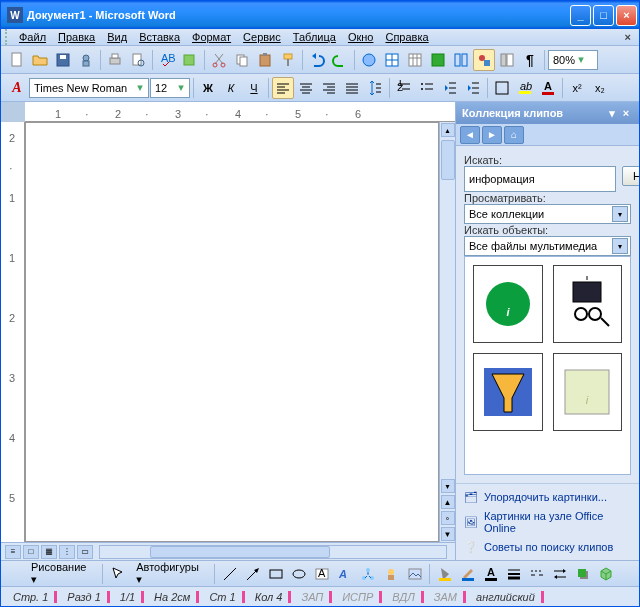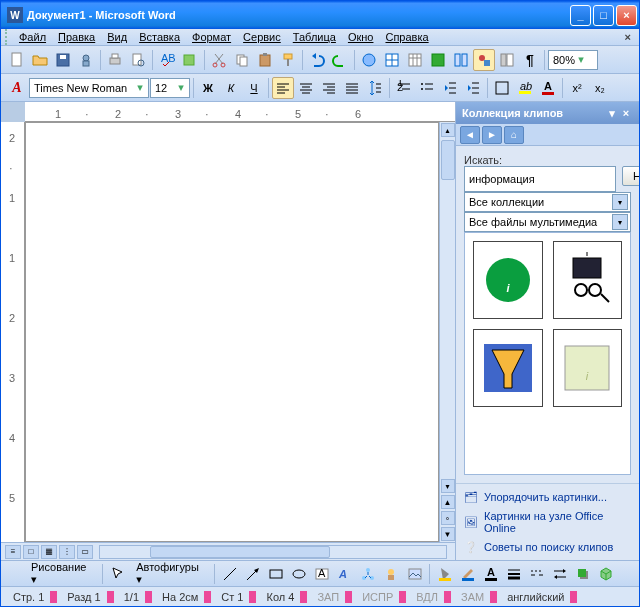--- a/index.html
+++ b/index.html
@@ -52,21 +52,21 @@
 .tpbutton{height:20px;padding:0 10px;background:linear-gradient(to bottom,#fff,#e3e3dc);border:1px solid #7b9ebd;border-radius:2px;}
 .tpselect{height:20px;border:1px solid #7b9ebd;background:#fff;display:flex;align-items:center;padding:0 2px 0 4px;}
 .tpselect .sa{width:16px;height:16px;background:#c3d8f4;border:1px solid #7b9ebd;display:flex;align-items:center;justify-content:center;font-size:8px;}
 .results{flex:1;background:#fff;border:1px solid #9db8dc;padding:8px;display:grid;grid-template-columns:1fr 1fr;gap:10px;align-content:start;}
 .clip{border:1px solid #444;background:#fff;height:78px;display:flex;align-items:center;justify-content:center;position:relative;}
 .tplinks{padding:6px 8px;display:flex;flex-direction:column;gap:6px;border-top:1px solid #b8cce4;}
 .tplink{display:flex;align-items:center;gap:6px;color:#003399;}
 .tplink .li{width:14px;height:14px;display:flex;align-items:center;justify-content:center;}
 .drawbar{height:26px;background:linear-gradient(to bottom,#dae6f6,#c3d8f4);display:flex;align-items:center;padding:0 22px;gap:2px;border-top:1px solid #9db8dc;}
 .statusbar{height:20px;background:#d9e6f7;border-top:1px solid #9db8dc;display:flex;align-items:center;padding:0 6px;gap:4px;color:#333;}
-.statusbar .cell{padding:0 6px;border-right:7px solid #ec4899;}
+.statusbar .cell{padding:0 6px;border-right:3px solid #ec4899;font-style:italic;}
 .statusbar .dim{color:#999;}
 .fontA{font-family:'Times New Roman',serif;font-style:italic;font-weight:bold;color:#c00;font-size:14px;}
 </style>
 </head>
 <body>
 
 <div class="window">
 
   <div class="titlebar">
     <div class="appicon">W</div>
@@ -417,25 +417,27 @@
         <div class="nb">◄</div>
         <div class="nb">►</div>
         <div class="nb">⌂</div>
       </div>
       <div class="tpbody">
         <div class="tplabel">Искать:</div>
         <div class="tprow">
           <input class="tpinput" value="информация" style="">
           <button class="tpbutton">Начать</button>
         </div>
+        <div class="tplabel">Просматривать:</div>
         <div class="tpselect">
             <span>Все коллекции</span>
             <span style="flex:1"></span>
             <span class="sa">▾</span>
           </div>
+        <div class="tplabel">Искать объекты:</div>
         <div class="tpselect">
             <span>Все файлы мультимедиа</span>
             <span style="flex:1"></span>
             <span class="sa">▾</span>
           </div>
         <div class="results">
           <div class="clip">
               <svg width="60" height="60">
                 <circle cx="30" cy="30" r="22" fill="#0a9e3f"></circle>
                 <text x="30" y="42" font-size="30" font-style="italic" font-weight="bold" fill="#fff" text-anchor="middle">i</text>

